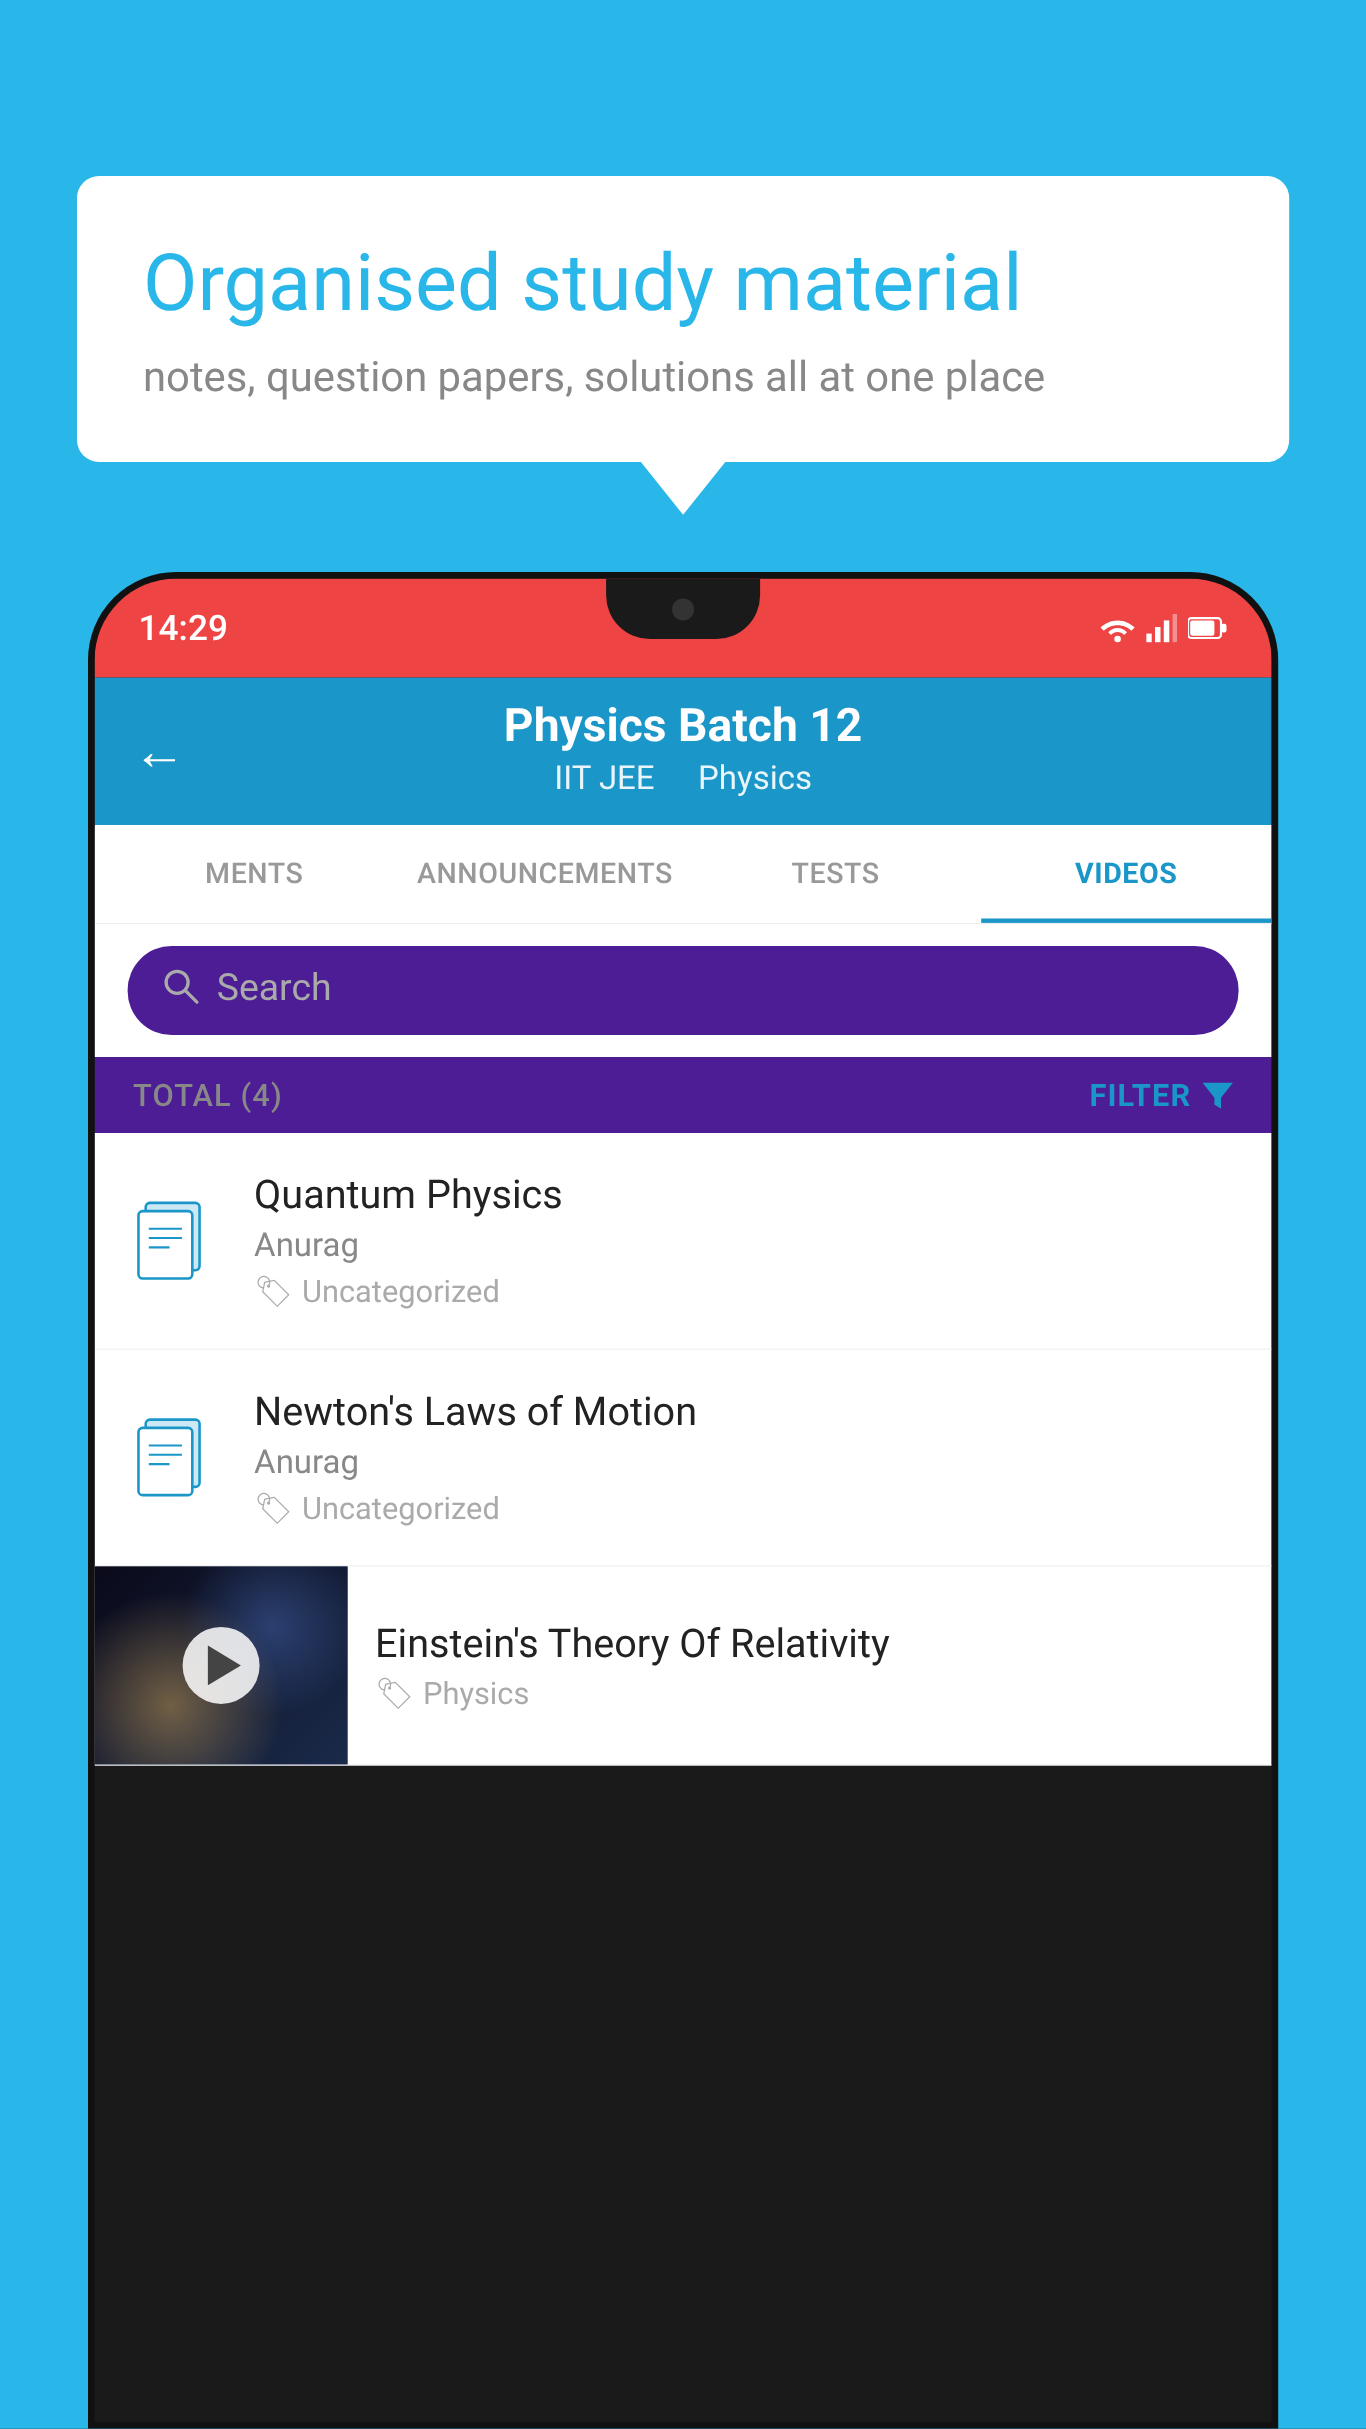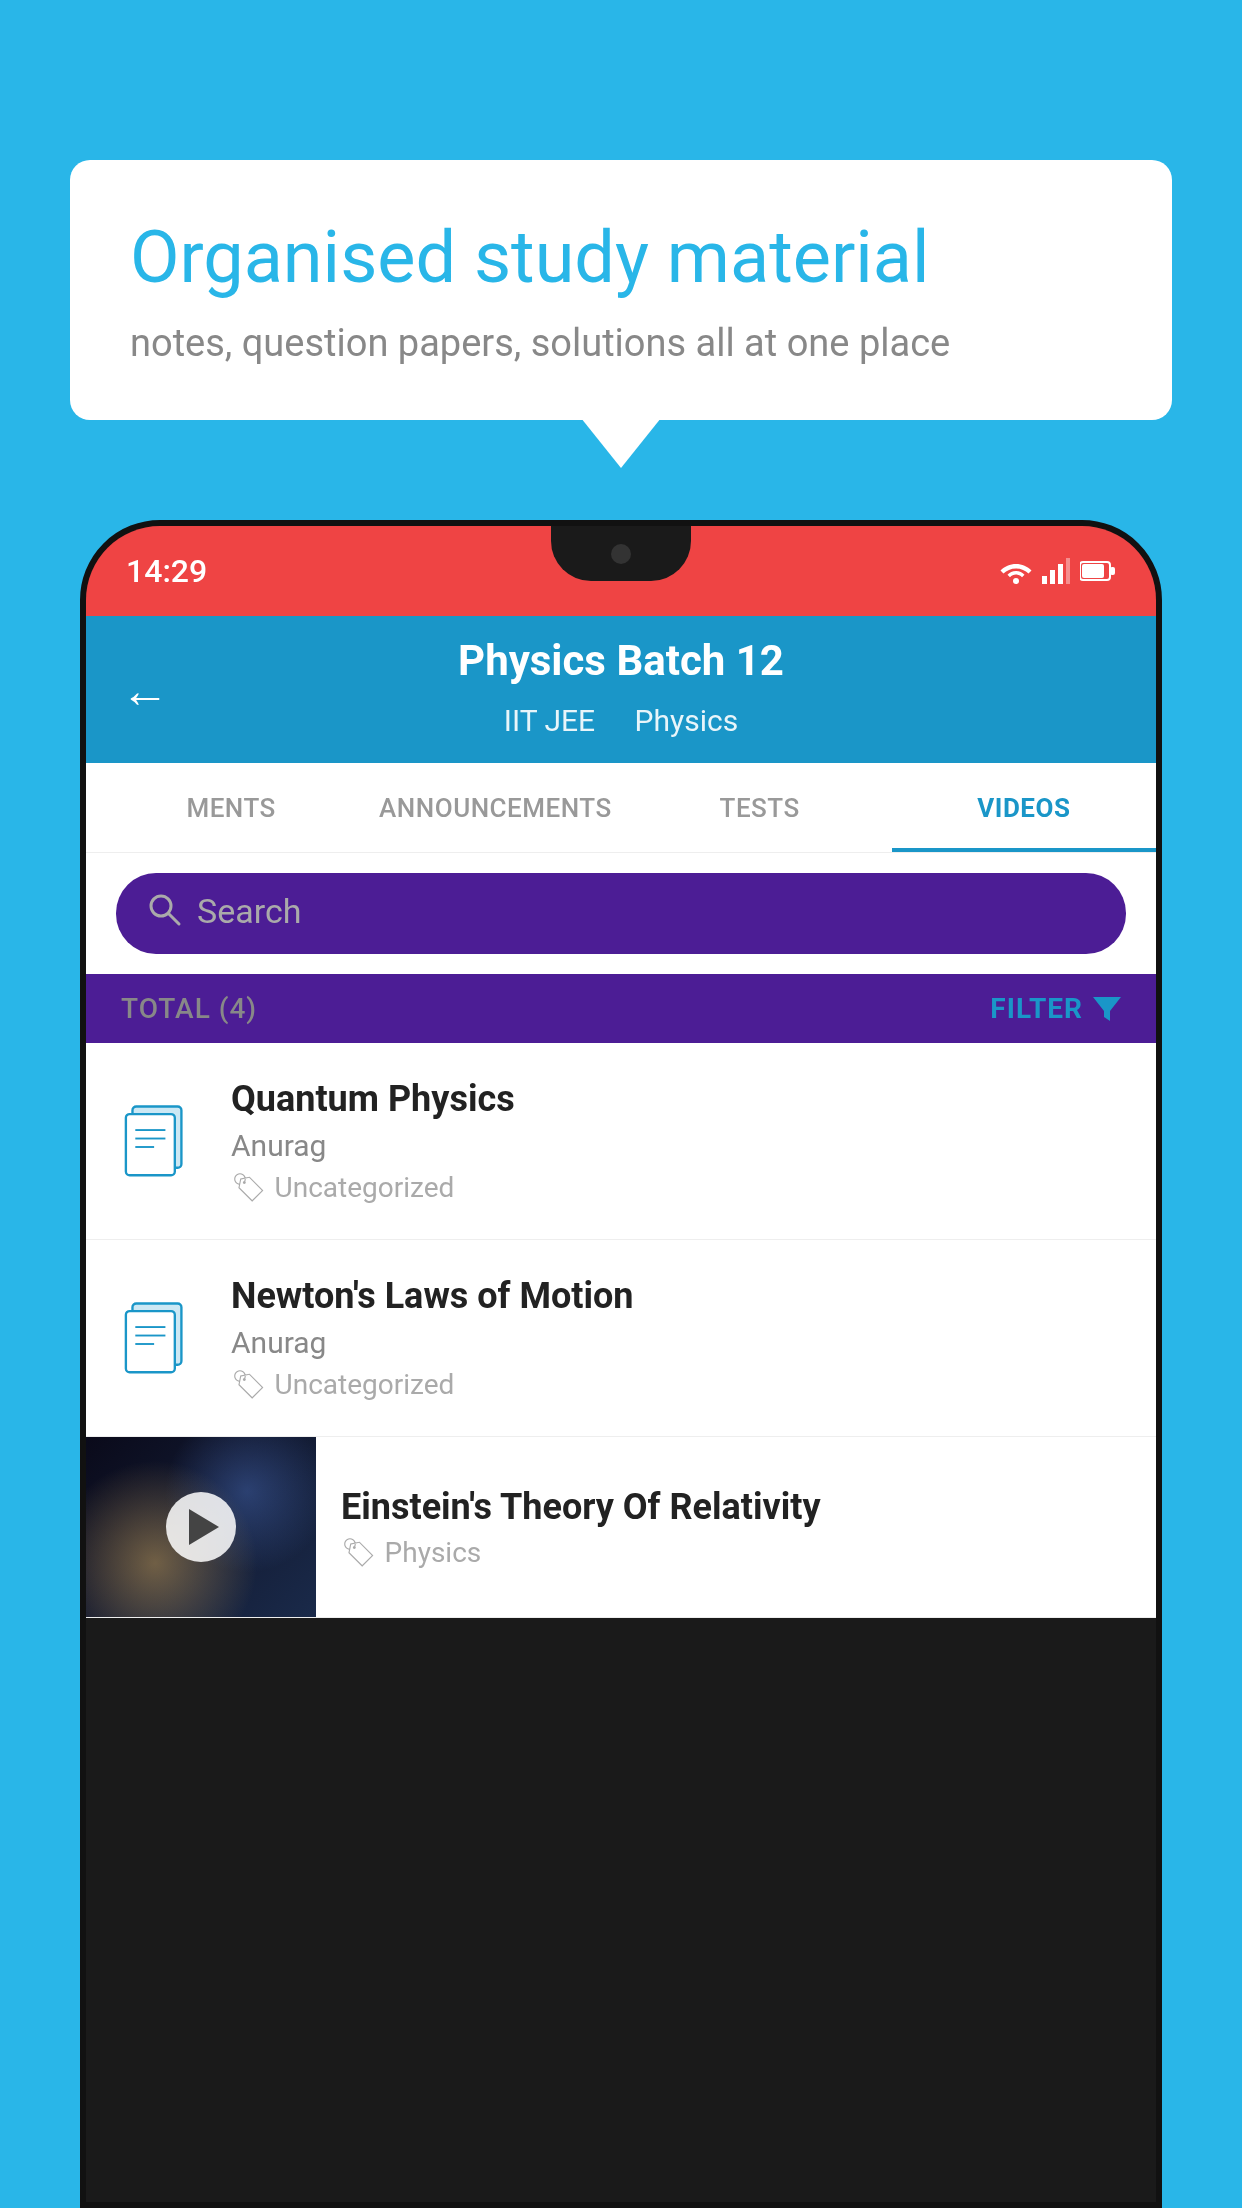--- a/index.html
+++ b/index.html
@@ -136,21 +136,21 @@
 
     .app-header-title {
       color: white;
       font-size: 42px;
       font-weight: 700;
     }
 
     .app-header-subtitle {
       color: rgba(255,255,255,0.9);
       font-size: 30px;
-      margin-top: 18px;
+      margin-top: 5px;
     }
 
     .app-header-subtitle span {
       margin: 0 8px;
     }
 
     
     .tabs {
       background: white;
       display: flex;
@@ -253,21 +253,21 @@
       width: 80px;
       height: 80px;
     }
 
     .video-info {
       flex: 1;
     }
 
     .video-title {
       font-size: 36px;
-      font-weight: 700;
+      font-weight: 400;
       color: #222;
       margin-bottom: 8px;
     }
 
     .video-author {
       font-size: 30px;
       color: #888;
       margin-bottom: 8px;
     }
 

